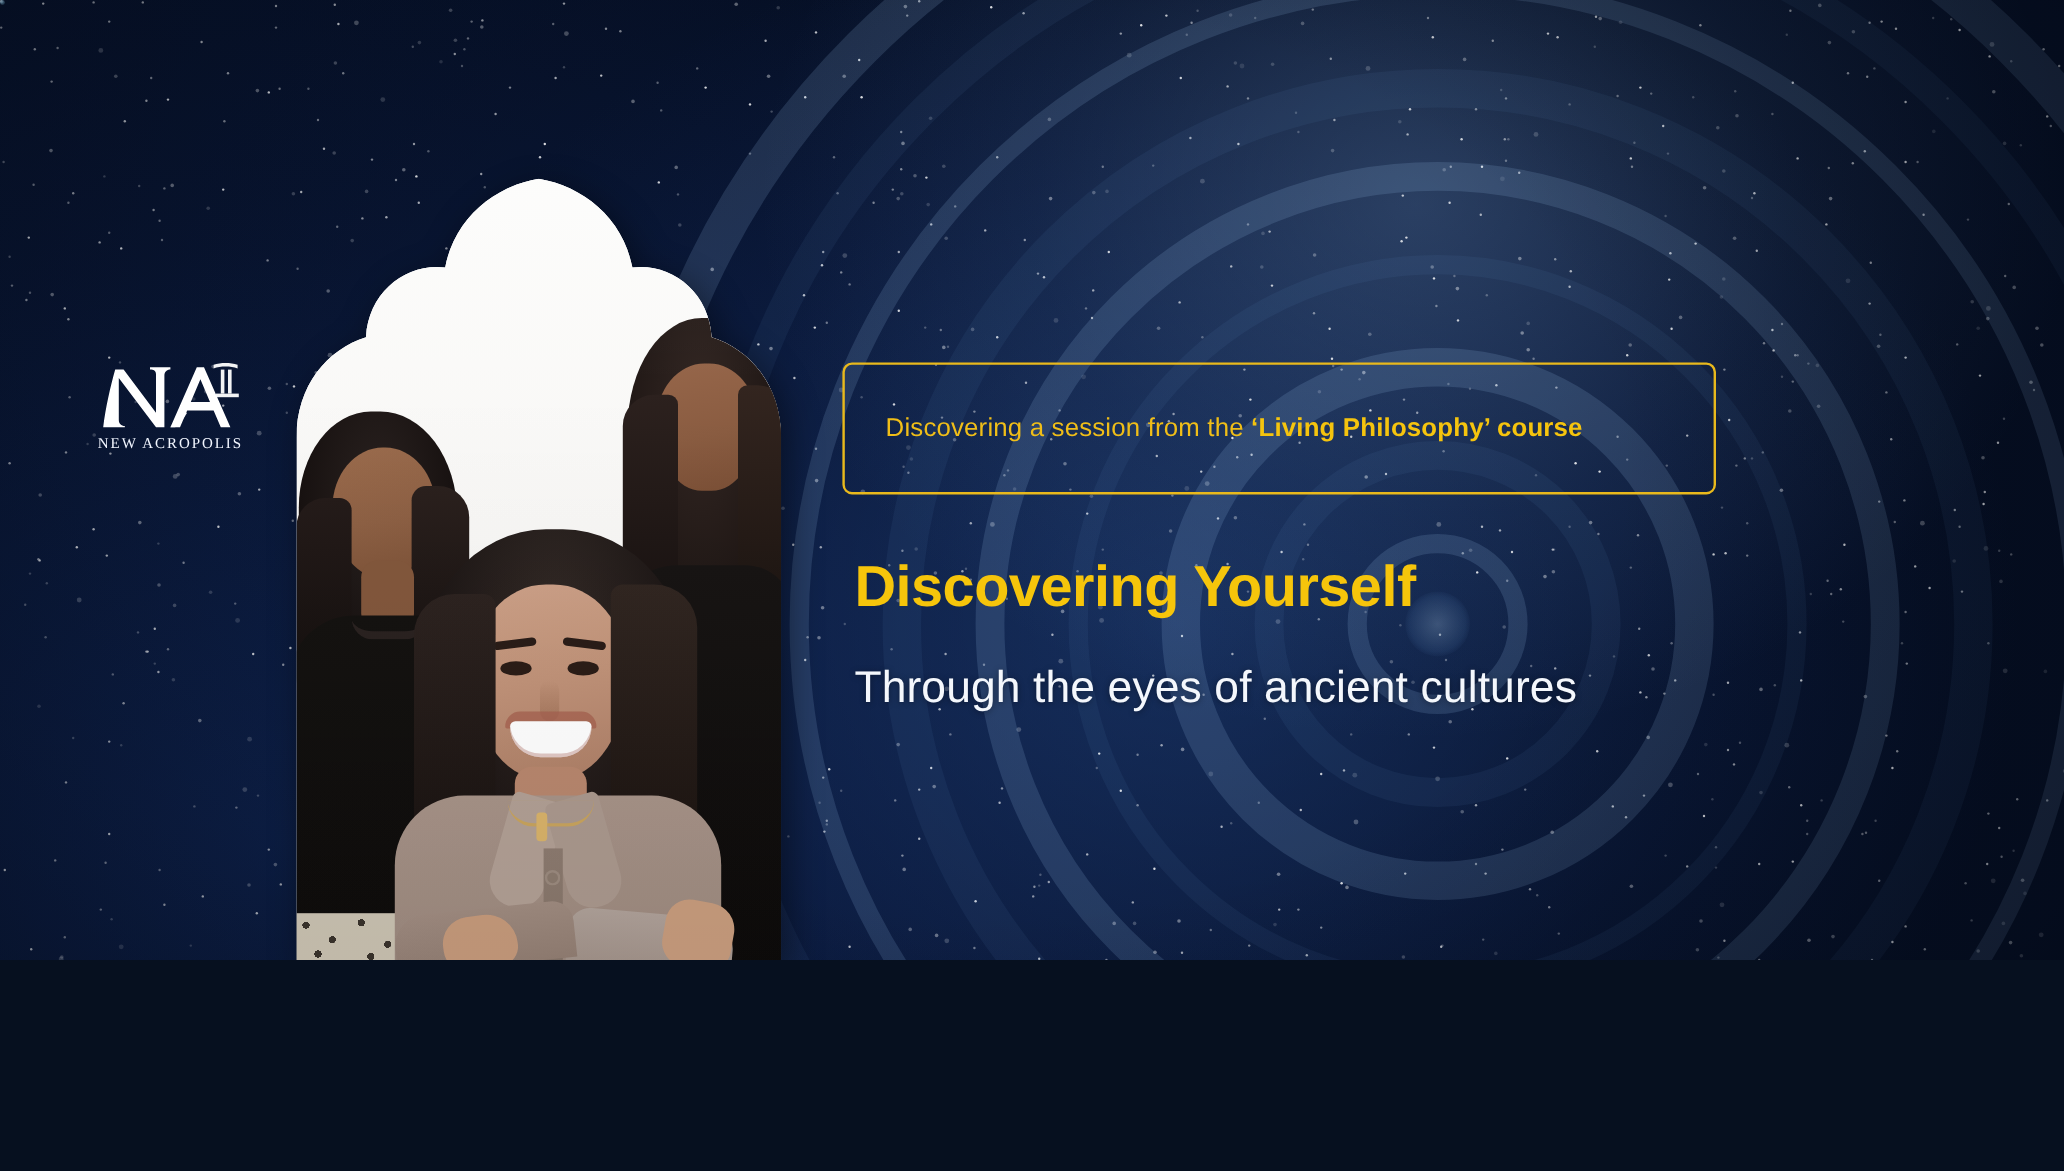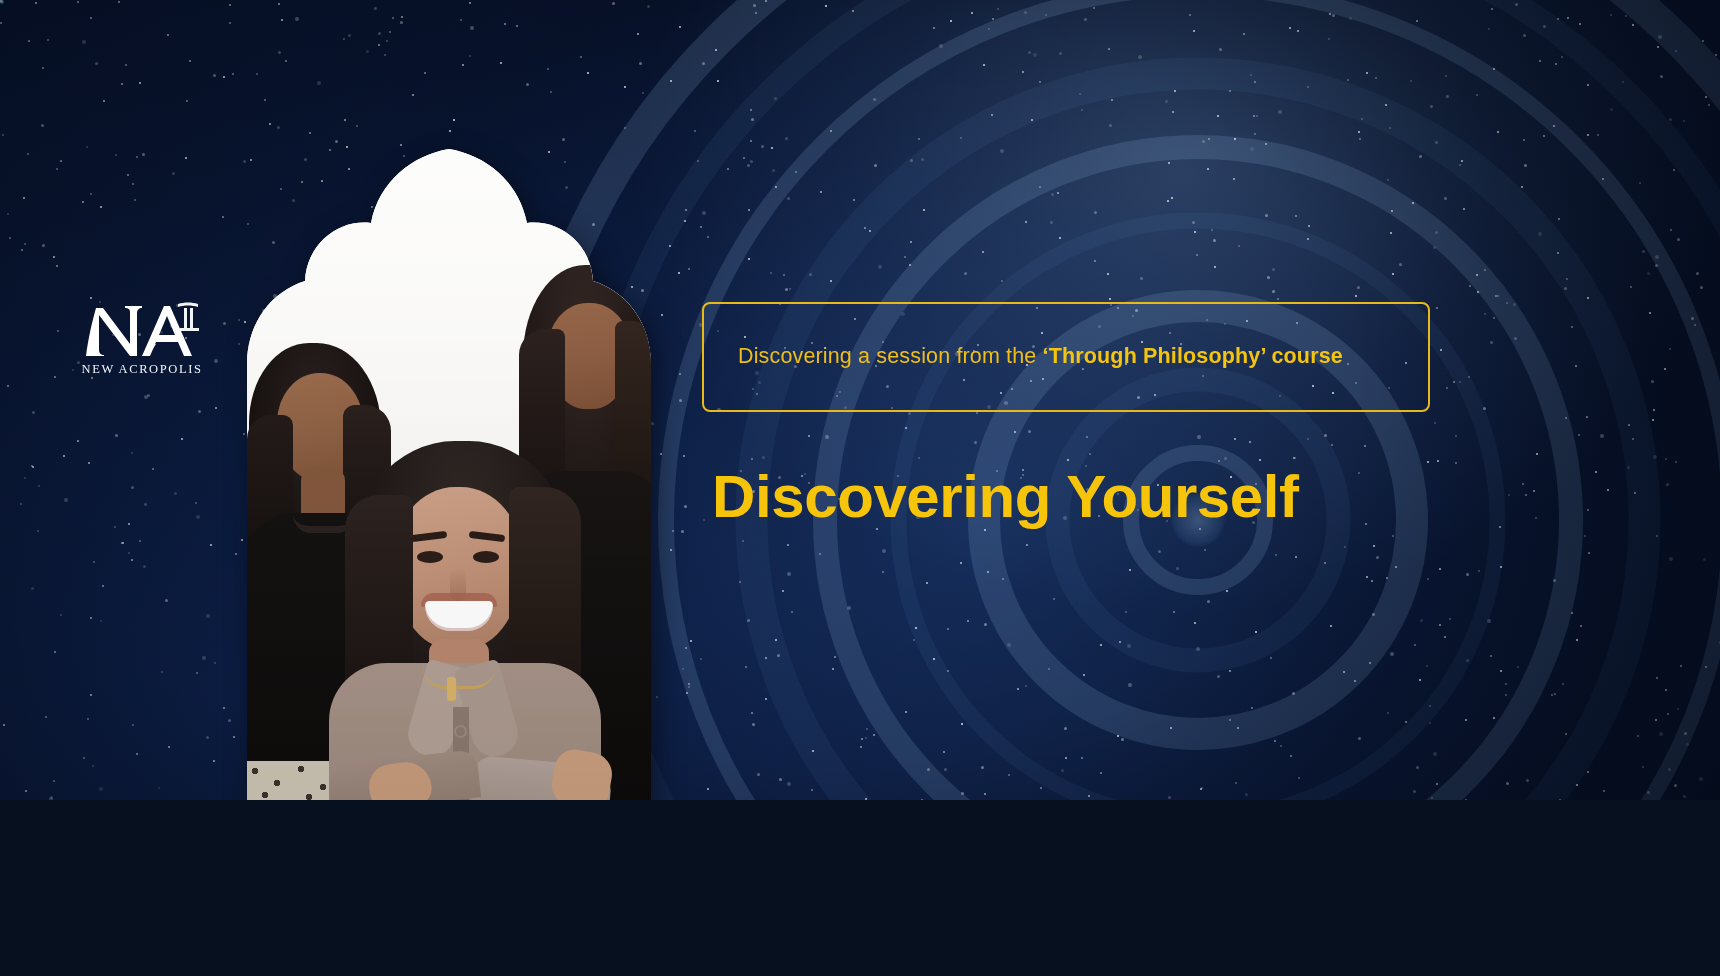--- a/index.html
+++ b/index.html
@@ -284,21 +284,21 @@
     font-size:21.5px;
     color:#F0BE18;
     letter-spacing:.15px;
     white-space:nowrap;
   }
   .course-label b { font-weight:700; color:#F5C40E; }
 
   .main-title {
     position:absolute;
     left:10px; top:462px;
-    font-size:60px;
+    font-size:48px;
     font-weight:700;
     color:#F6C50B;
     letter-spacing:-0.4px;
     white-space:nowrap;
   }
 
   .sub-title {
     position:absolute;
     left:10px; top:552px;
     font-size:37px;
@@ -403,21 +403,22 @@
       <div class="ph w2-handL"></div>
 
       <div class="photo-soft"></div>
     </div>
   </div>
 
   <div class="right-col">
 
     <div class="course-box">
       <div class="course-label">
-        <span>Discovering a session from the </span><b>‘Through Philosophy’ course</b>
+        <span>Discovering a session from the </span><b>‘Living Philosophy’ course</b>
       </div>
     </div>
 
     <div class="main-title">Discovering Yourself</div>
 
+    <div class="sub-title">Through the eyes of ancient cultures</div>
 
   </div>
 </div>
 
 </body></html>

